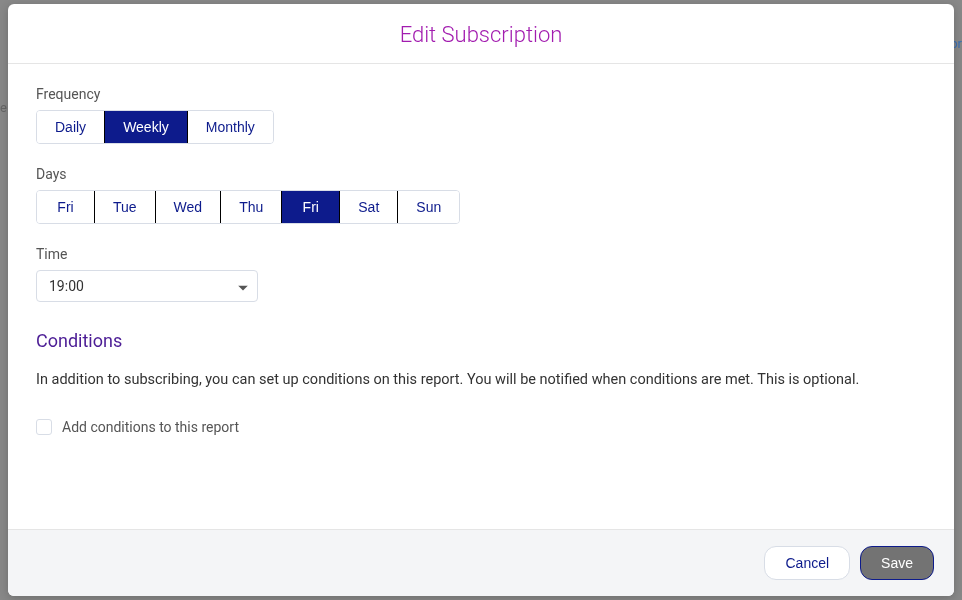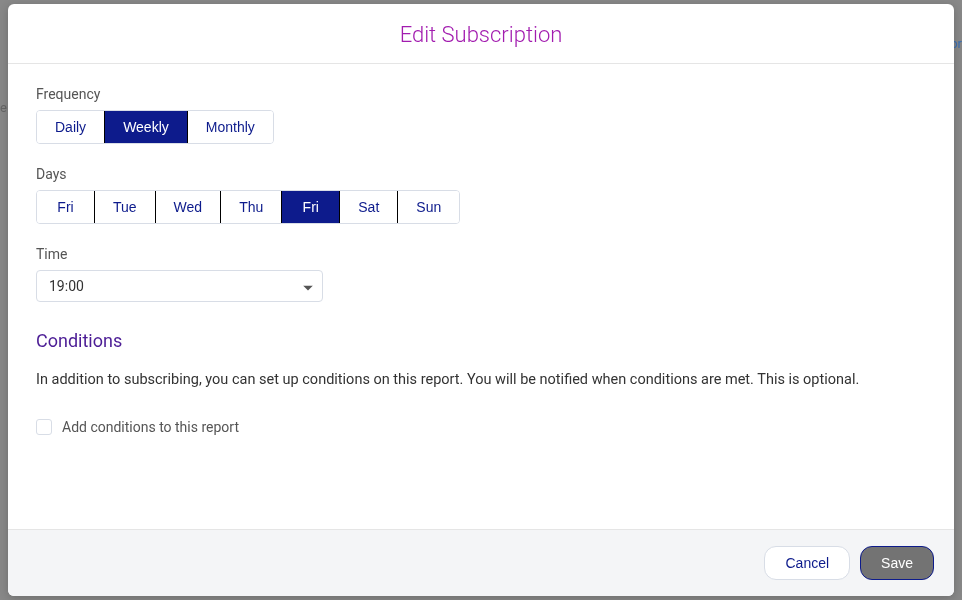--- a/index.html
+++ b/index.html
@@ -76,21 +76,21 @@
     }
     .segmented .seg-btn:last-child {
       border-right: none;
     }
     .segmented .seg-btn.selected {
       background: #0d1b8c;
       color: #fff;
     }
     .time-select {
       position: relative;
-      width: 287px;
+      width: 222px;
       margin-bottom: 28px;
     }
     .time-select .select-box {
       width: 100%;
       border: 1px solid #d8dde6;
       border-radius: 4px;
       padding: 7px 30px 7px 12px;
       font-size: 14px;
       color: #333;
       background: #fff;

